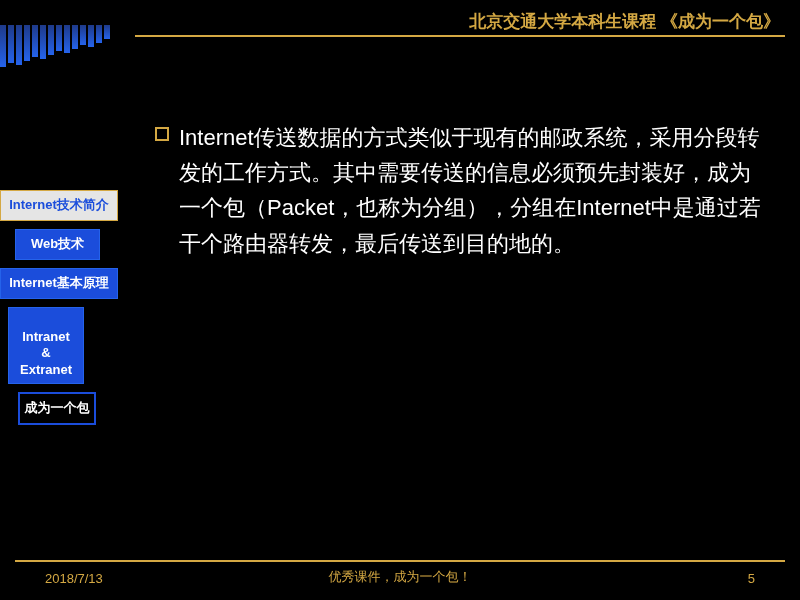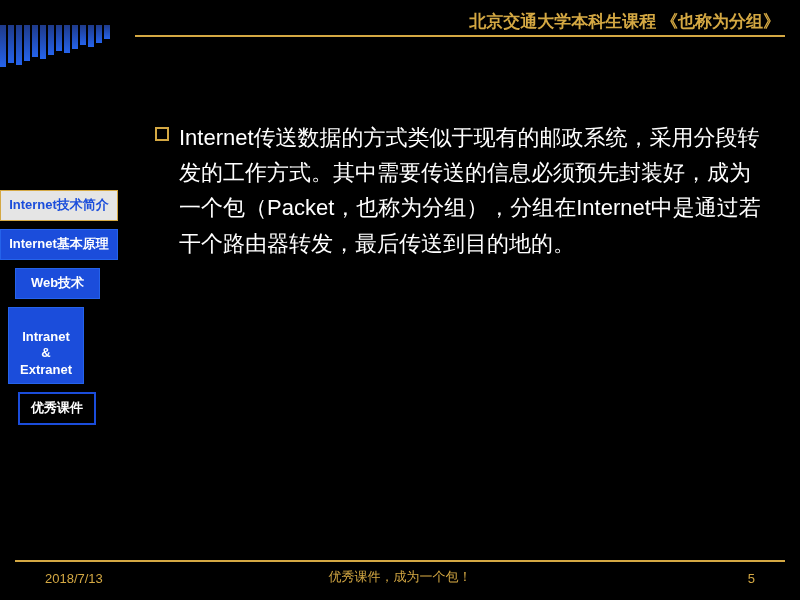--- a/index.html
+++ b/index.html
@@ -193,47 +193,47 @@
     <div class="bar"></div>
       <div class="bar"></div>
       <div class="bar"></div>
       <div class="bar"></div>
     <div class="bar"></div>
       <div class="bar"></div>
   </div>
 
   <div class="top-line"></div>
 
-  <div class="header">北京交通大学本科生课程  《也称为分组》</div>
+  <div class="header">北京交通大学本科生课程  《成为一个包》</div>
 
 
   <div class="content">
     <div class="bullet-row">
       <div class="bullet-square"></div>
       <div class="body-text">Internet传送数据的方式类似于现有的邮政系统，采用分段转发的工作方式。其中需要传送的信息必须预先封装好，成为一个包（Packet，也称为分组），分组在Internet中是通过若干个路由器转发，最后传送到目的地的。</div>
     </div>
   </div>
 
   <div class="sidebar">
     <div class="nav-item active">
       <span>Internet技术简介</span>
     </div>
+    <div class="nav-item nav-web">
+      <span>Web技术</span>
+    </div>
     <div class="nav-item">
       <span>Internet基本原理</span>
-    </div>
-    <div class="nav-item nav-web">
-      <span>Web技术</span>
     </div>
     <div class="nav-item nav-intranet" style="white-space:pre-line;">
       <span>Intranet
 &amp;
 Extranet</span>
     </div>
     <div class="nav-item outlined nav-platform">
-      <span>优秀课件</span>
+      <span>成为一个包</span>
     </div>
   </div>
 
   <div class="footer">
     <div class="footer-line"></div>
     <div class="footer-date">2018/7/13</div>
     <div class="footer-text">优秀课件，成为一个包！</div>
     <div class="footer-page">5</div>
   </div>
 

